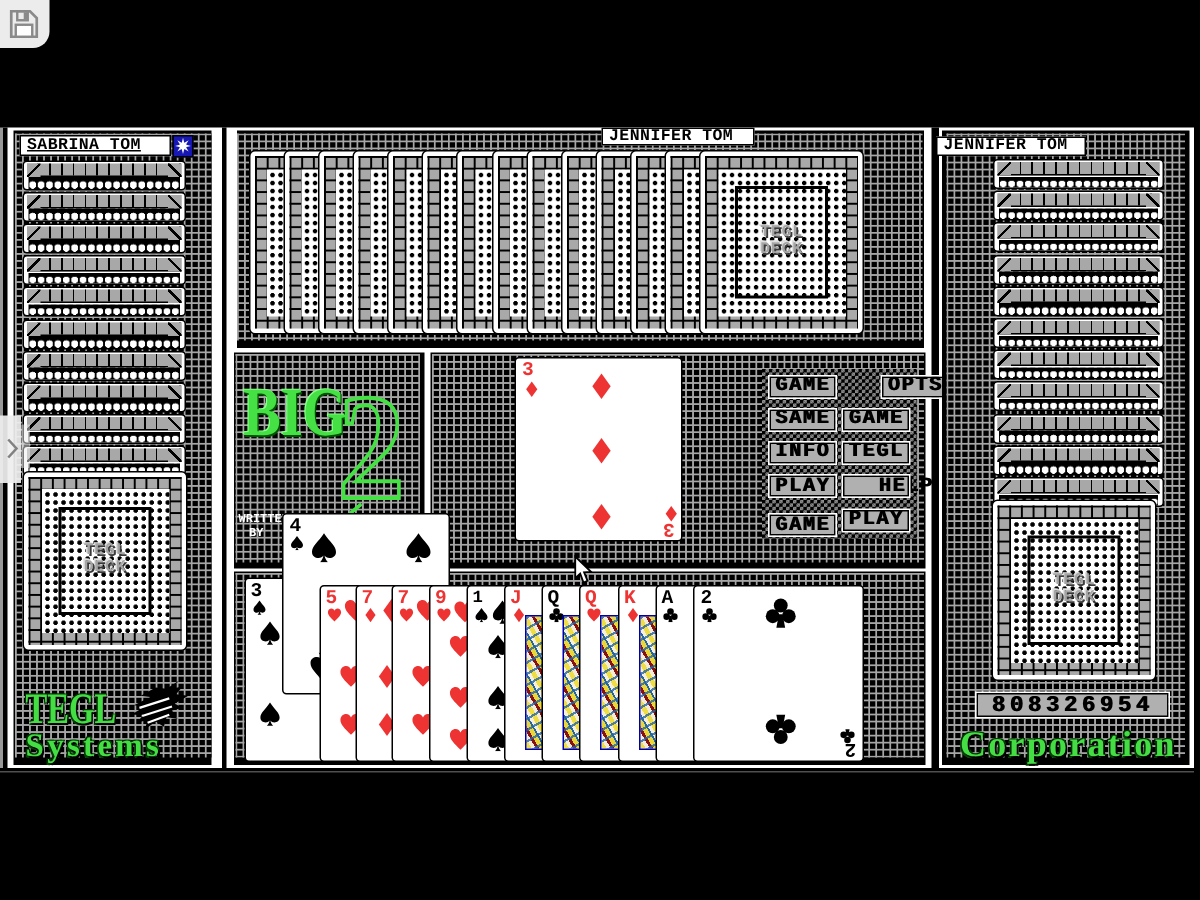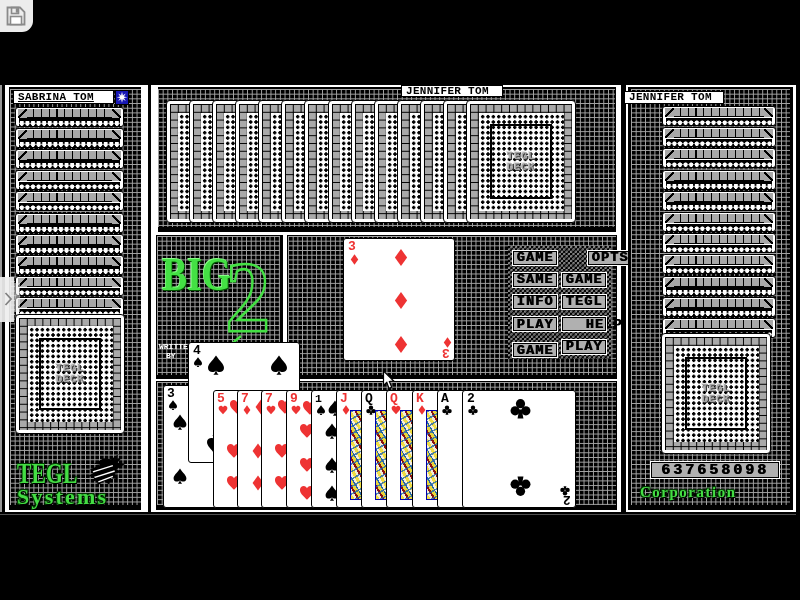--- a/index.html
+++ b/index.html
@@ -578,23 +578,23 @@
     </div>
 </div>
 
 <div class="cback" style="left:661px;top:333px;width:110px;height:121px;z-index:4;">
     <div class="cb-f"></div>
     <div class="cb-d"></div>
     <div class="cb-i"></div>
     <div class="cb-t">TEGL<br>DECK</div>
   </div>
 
-<div class="abs" style="left:651px;top:462px;width:128px;height:16px;background:#b0b0b0;border:1.4px solid #000;outline:1.6px solid #fff;z-index:5;display:flex;align-items:center;justify-content:center;font:700 15px 'Liberation Mono',monospace;letter-spacing:3px;color:#000;text-shadow:0.7px 0 #000;">637658098</div>
-
-<div class="gtx" style="left:640px;top:484px;font-size:15px;letter-spacing:1.5px;">Corporation</div>
+<div class="abs" style="left:651px;top:462px;width:128px;height:16px;background:#b0b0b0;border:1.4px solid #000;outline:1.6px solid #fff;z-index:5;display:flex;align-items:center;justify-content:center;font:700 15px 'Liberation Mono',monospace;letter-spacing:3px;color:#000;text-shadow:0.7px 0 #000;">808326954</div>
+
+<div class="gtx" style="left:640px;top:484px;font-size:24px;letter-spacing:1.5px;">Corporation</div>
 
 <div class="abs" style="left:0;top:513.5px;width:796px;height:1.5px;background:#4f4f4f;"></div>
 
 <div class="abs" style="left:0;top:277px;width:13.5px;height:45px;background:rgba(238,238,238,0.93);z-index:30;"></div>
 <div class="abs" style="left:13.5px;top:283px;width:6px;height:29px;background:rgba(238,238,238,0.5);z-index:30;"></div>
 <svg class="abs" style="left:3px;top:291px;z-index:31;" width="10" height="16" viewBox="0 0 10 16">
     <path d="M2.5 2 L8 8 L2.5 14" fill="none" stroke="#818181" stroke-width="1.7"></path>
   </svg>
 
 <svg class="abs" style="left:382px;top:370px;z-index:40;" width="14" height="21" viewBox="0 0 14 21">

